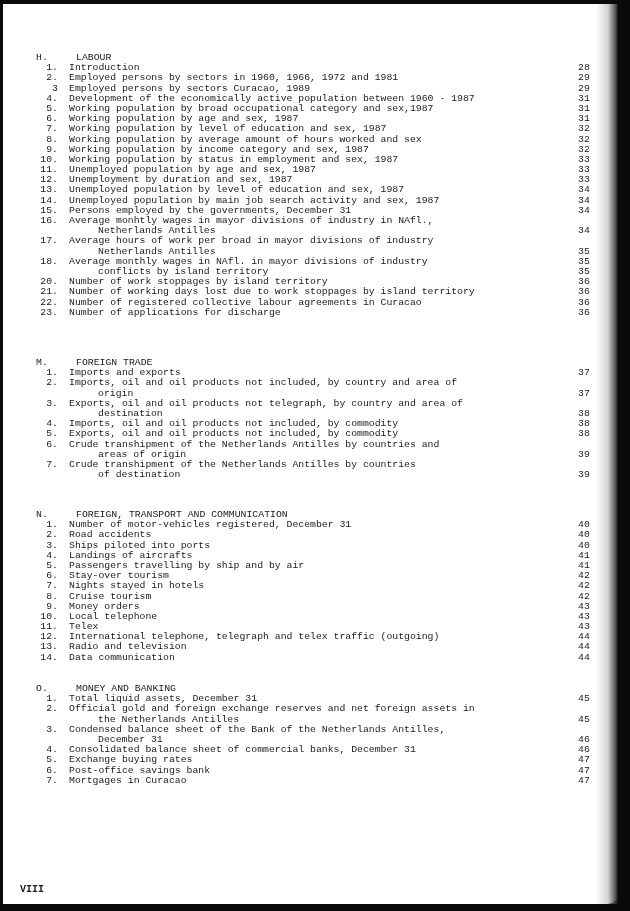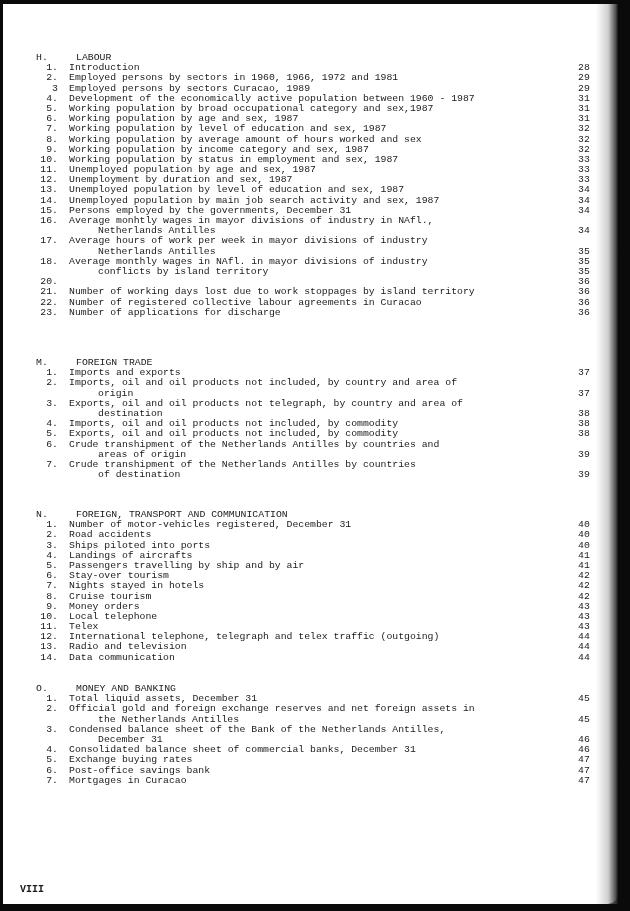--- a/index.html
+++ b/index.html
@@ -55,25 +55,25 @@
       <div class="row"><span class="num">8.</span><span class="label">Working population by average amount of hours worked and sex</span><span class="page-no">32</span></div>
       <div class="row"><span class="num">9.</span><span class="label">Working population by income category and sex, 1987</span><span class="page-no">32</span></div>
       <div class="row"><span class="num">10.</span><span class="label">Working population by status in employment and sex, 1987</span><span class="page-no">33</span></div>
       <div class="row"><span class="num">11.</span><span class="label">Unemployed population by age and sex, 1987</span><span class="page-no">33</span></div>
       <div class="row"><span class="num">12.</span><span class="label">Unemployment by duration and sex, 1987</span><span class="page-no">33</span></div>
       <div class="row"><span class="num">13.</span><span class="label">Unemployed population by level of education and sex, 1987</span><span class="page-no">34</span></div>
       <div class="row"><span class="num">14.</span><span class="label">Unemployed population by main job search activity and sex, 1987</span><span class="page-no">34</span></div>
       <div class="row"><span class="num">15.</span><span class="label">Persons employed by the governments, December 31</span><span class="page-no">34</span></div>
       <div class="row"><span class="num">16.</span><span class="label">Average monhtly wages in mayor divisions of industry in NAfl.,</span></div>
       <div class="row"><span class="cont">Netherlands Antilles</span><span class="page-no">34</span></div>
-      <div class="row"><span class="num">17.</span><span class="label">Average hours of work per week in mayor divisions of industry</span></div>
+      <div class="row"><span class="num">17.</span><span class="label">Average hours of work per broad in mayor divisions of industry</span></div>
       <div class="row"><span class="cont">Netherlands Antilles</span><span class="page-no">35</span></div>
       <div class="row"><span class="num">18.</span><span class="label">Average monthly wages in NAfl. in mayor divisions of industry</span><span class="page-no">35</span></div>
       <div class="row"><span class="cont">conflicts by island territory</span><span class="page-no">35</span></div>
-      <div class="row"><span class="num">20.</span><span class="page-no">36</span></div>
+      <div class="row"><span class="num">20.</span><span class="label">Number of work stoppages by island territory</span><span class="page-no">36</span></div>
       <div class="row"><span class="num">21.</span><span class="label">Number of working days lost due to work stoppages by island territory</span><span class="page-no">36</span></div>
       <div class="row"><span class="num">22.</span><span class="label">Number of registered collective labour agreements in Curacao</span><span class="page-no">36</span></div>
       <div class="row"><span class="num">23.</span><span class="label">Number of applications for discharge</span><span class="page-no">36</span></div>
     </div>
     <div class="section" style="top: 358px;">
       <div class="row"><span class="sec-letter">M.</span><span class="sec-title">FOREIGN TRADE</span></div>
       <div class="row"><span class="num">1.</span><span class="label">Imports and exports</span><span class="page-no">37</span></div>
       <div class="row"><span class="num">2.</span><span class="label">Imports, oil and oil products not included, by country and area of</span></div>
       <div class="row"><span class="cont">origin</span><span class="page-no">37</span></div>
       <div class="row"><span class="num">3.</span><span class="label">Exports, oil and oil products not telegraph, by country and area of</span></div>

